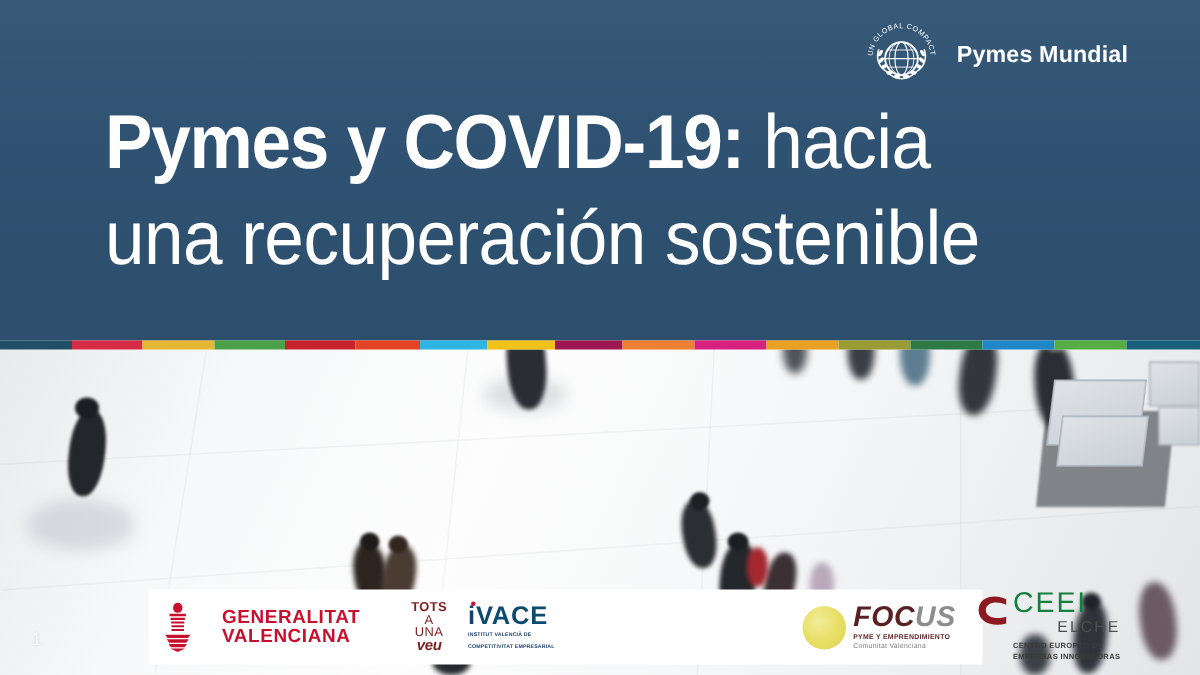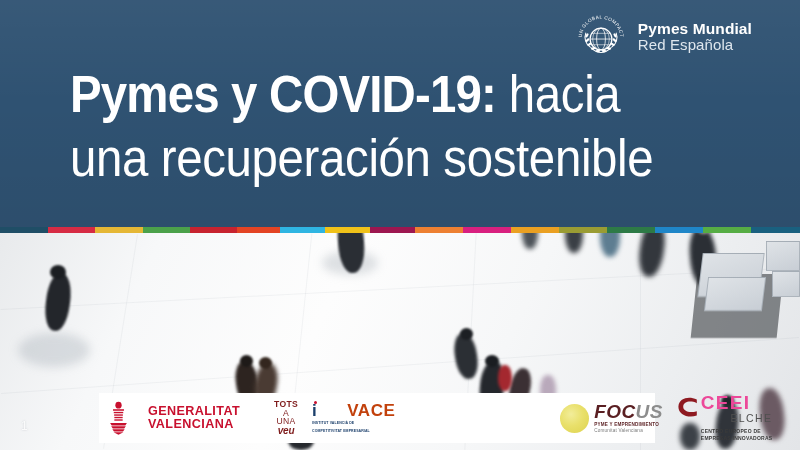--- a/index.html
+++ b/index.html
@@ -107,21 +107,21 @@
   .tots-1 { font-size:8.6px; font-weight:bold; letter-spacing:.3px; }
   .tots-2 { font-size:8.6px; font-weight:normal; letter-spacing:.3px; }
   .tots-3 { font-size:10px; font-style:italic; font-weight:bold; letter-spacing:-.2px; }
 
   
   .ivace { margin-left:2px; text-align:left; }
   .ivace-word {
     font-size:17px; font-weight:bold; letter-spacing:.5px; color:#1b3f6b; line-height:1;
     position:relative; white-space:nowrap;
   }
-  .ivace-word .v { color:#c2410c;margin-left:30px; }
+  .ivace-word .v { color:#0c4a6e; }
   .ivace-word .dot {
     position:absolute; left:2px; top:-1px; width:3px; height:3px; border-radius:50%; background:#c8102e;
   }
   .ivace-sub {
     font-size:3.5px; color:#1b3f6b; line-height:1.5; letter-spacing:.1px;
     margin-top:2px; white-space:nowrap; font-weight:bold;
   }
 
   
   .focus-wrap { display:flex; align-items:center; gap:5px; }
@@ -137,21 +137,21 @@
   .focus-word .grey { color:#8d8d8d; }
   .focus-sub1 { font-size:4.6px; font-weight:bold; color:#5a1f22; letter-spacing:.2px; margin-top:2px; white-space:nowrap;}
   .focus-sub2 { font-size:4.6px; color:#7b7b7b; letter-spacing:.2px; margin-top:1px; white-space:nowrap;}
 
   
   .ceei-wrap { display:flex; align-items:flex-start; gap:2px; margin-left:14px; }
   .ceei-swoosh {
     width:22px; height:26px; position:relative; flex:0 0 auto; margin-top:3px;
   }
   .ceei-text { line-height:1; }
-  .ceei-word { font-size:19px; font-weight:bold; letter-spacing:1.3px; color:#ec4899; white-space:nowrap; }
+  .ceei-word { font-size:19px; font-weight:normal; letter-spacing:1.3px; color:#15803d; white-space:nowrap; }
   .ceei-sub { font-size:10.5px; color:#4f4f4f; letter-spacing:1.4px; text-align:right; margin-top:1px; white-space:nowrap; }
   .ceei-foot { font-size:5px; color:#3a3a3a; letter-spacing:.25px; margin-top:4px; line-height:1.55; white-space:nowrap; font-weight:bold;}
 </style>
 </head>
 <body>
 
 <div class="slide">
 
   <div class="header">
 
@@ -185,21 +185,20 @@
             <ellipse cx="77" cy="45" rx="4.5" ry="2.3" transform="rotate(58 77 45)"></ellipse>
             <ellipse cx="76" cy="54" rx="4.5" ry="2.3" transform="rotate(45 76 54)"></ellipse>
             <ellipse cx="72" cy="62" rx="4.5" ry="2.3" transform="rotate(30 72 62)"></ellipse>
             <ellipse cx="65" cy="70" rx="4.5" ry="2.3" transform="rotate(15 65 70)"></ellipse>
             <ellipse cx="56" cy="75" rx="4.5" ry="2.3" transform="rotate(5 56 75)"></ellipse>
           </g>
         </svg>
       </div>
       <div class="brand-text">
         <div class="brand-line1">Pymes Mundial</div>
-        <div class="brand-line2">Red Española</div>
       </div>
     </div>
 
     <div class="title-block">
       <div class="title-line">
         <span class="bold">Pymes y COVID-19:</span><span> hacia</span>
       </div>
       <div class="title-line">una recuperación sostenible</div>
     </div>
   </div>

